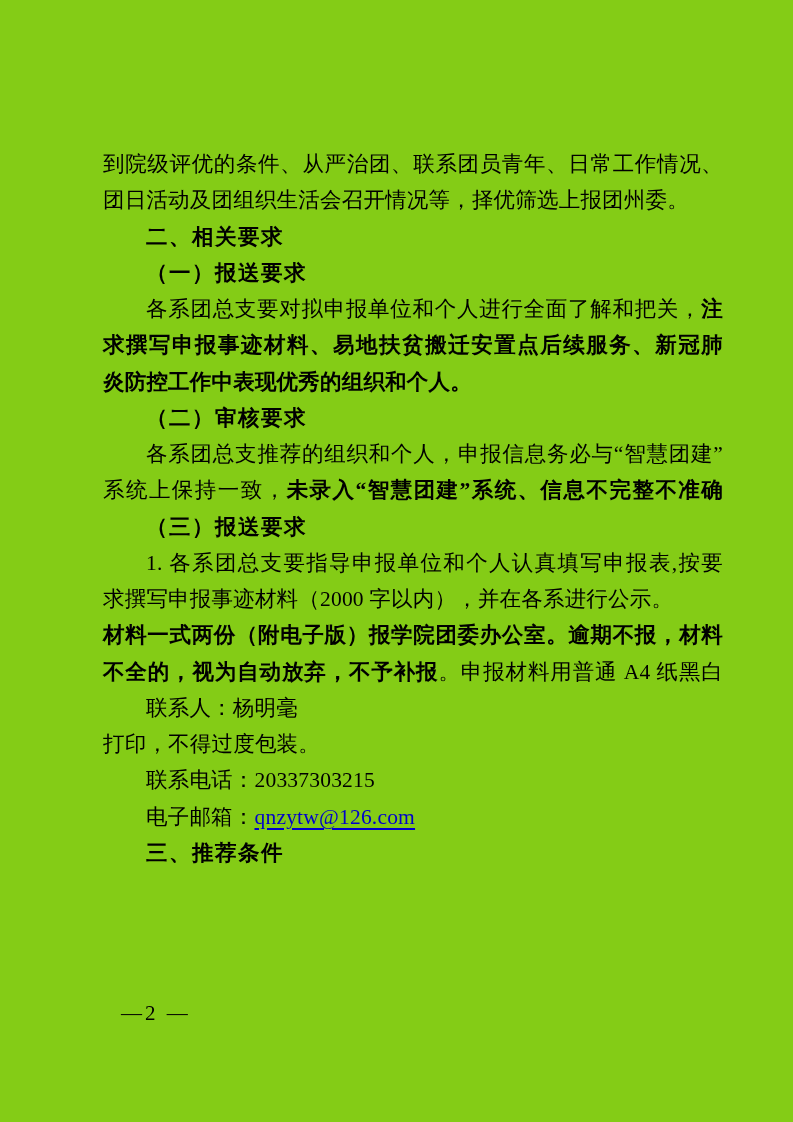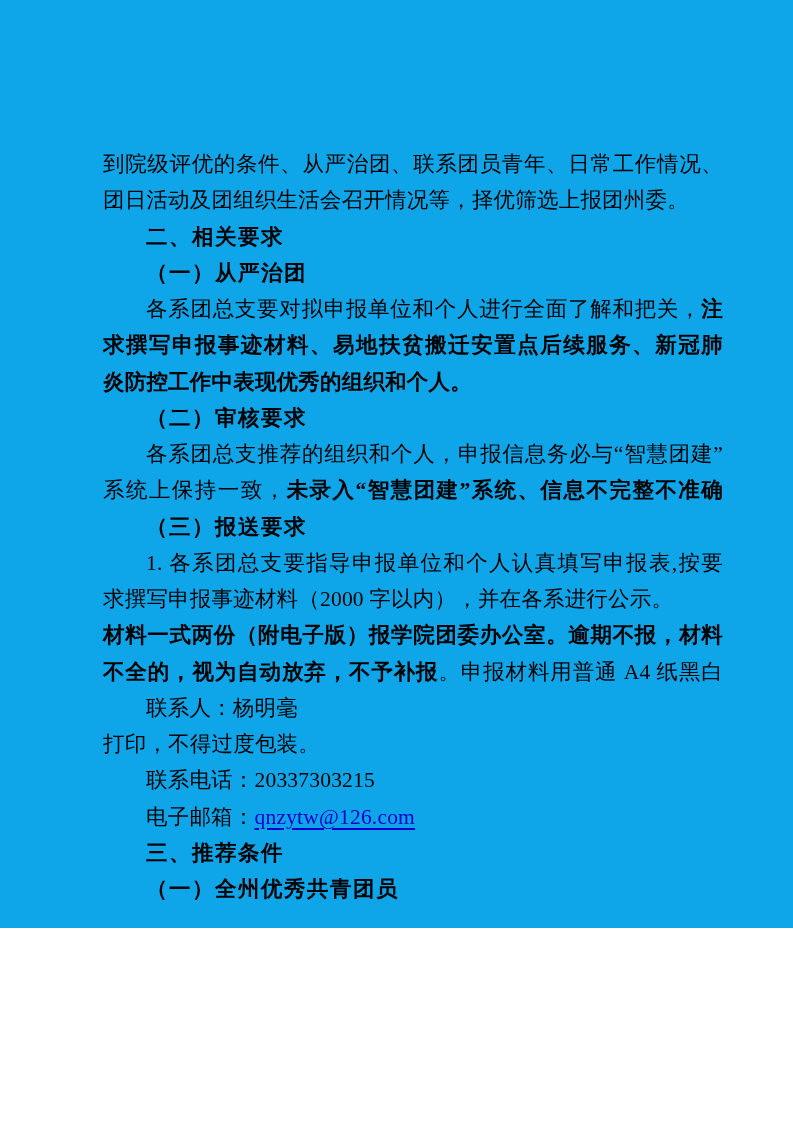--- a/index.html
+++ b/index.html
@@ -3,22 +3,22 @@
 <meta charset="utf-8">
 <style>
   html, body {
     margin: 0;
     padding: 0;
     background: #ffffff;
   }
   .page {
     position: relative;
     width: 793px;
-    height: 928px;
-    background: #0ea5e9;
+    height: 1122px;
+    background: #84cc16;
     overflow: hidden;
     font-family: "Liberation Serif", "DejaVu Serif", serif;
     color: #000000;
   }
   .content {
     position: absolute;
     left: 103px;
     top: 146px;
     width: 620px;
   }
@@ -67,33 +67,32 @@
   }
 </style>
 </head>
 <body>
 
 <div class="page">
   <div class="content">
       <div class="line body justify"><span>到院级评优的条件、从严治团、联系团员青年、日常工作情况、</span></div>
       <div class="line body"><span>团日活动及团组织生活会召开情况等，择优筛选上报团州委。</span></div>
       <div class="line h1 indent"><span class="seg-bold">二、相关要求</span></div>
-      <div class="line h2 indent"><span class="seg-bold">（一）从严治团</span></div>
+      <div class="line h2 indent"><span class="seg-bold">（一）报送要求</span></div>
       <div class="line body justify indent"><span>各系团总支要对拟申报单位和个人进行全面了解和把关，</span><span class="seg-bold">注</span></div>
       <div class="line body justify"><span class="seg-bold">求撰写申报事迹材料、易地扶贫搬迁安置点后续服务、新冠肺</span></div>
       <div class="line body"><span class="seg-bold">炎防控工作中表现优秀的组织和个人。</span></div>
       <div class="line h2 indent"><span class="seg-bold">（二）审核要求</span></div>
       <div class="line body justify indent"><span>各系团总支推荐的组织和个人，申报信息务必与“智慧团建”</span></div>
       <div class="line body justify"><span>系统上保持一致，</span><span class="seg-bold">未录入“智慧团建”系统、信息不完整不准确</span></div>
       <div class="line h2 indent"><span class="seg-bold">（三）报送要求</span></div>
       <div class="line body justify indent"><span>1. 各系团总支要指导申报单位和个人认真填写申报表,按要</span></div>
       <div class="line body"><span>求撰写申报事迹材料（2000 字以内），并在各系进行公示。</span></div>
       <div class="line body justify"><span class="seg-bold">材料一式两份（附电子版）报学院团委办公室。逾期不报，材料</span></div>
       <div class="line body justify"><span class="seg-bold">不全的，视为自动放弃，不予补报</span><span>。申报材料用普通 A4 纸黑白</span></div>
       <div class="line body indent"><span>联系人：杨明毫</span></div>
       <div class="line body"><span>打印，不得过度包装。</span></div>
       <div class="line body indent"><span>联系电话：20337303215</span></div>
       <div class="line body indent"><span>电子邮箱：</span><a class="email-link" href="#">qnzytw@126.com</a></div>
       <div class="line h1 indent"><span class="seg-bold">三、推荐条件</span></div>
-      <div class="line h2 indent"><span class="seg-bold">（一）全州优秀共青团员</span></div>
     </div>
   <div class="page-number">—2 —</div>
 </div>
 
 </body></html>

